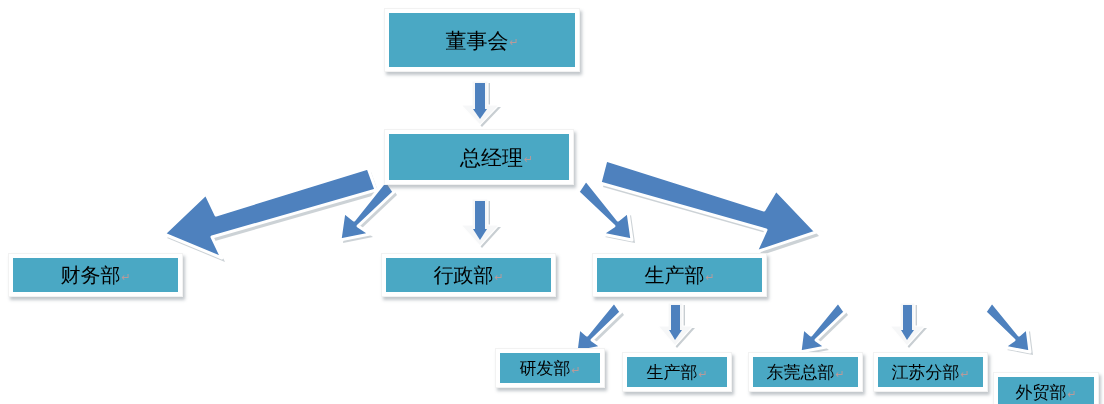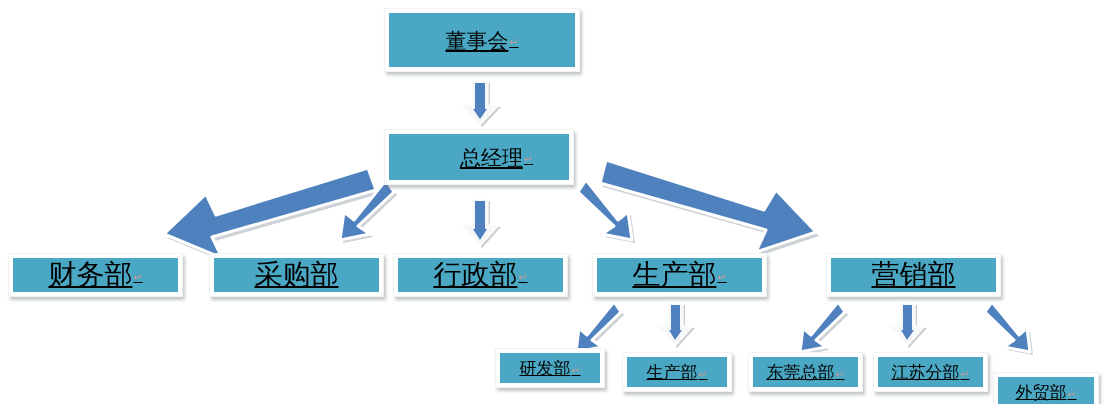--- a/index.html
+++ b/index.html
@@ -28,39 +28,38 @@
   }
   .node-inner {
     width: 100%;
     height: 100%;
     box-sizing: border-box;
     background: #4aa8c4;
     display: flex;
     align-items: center;
     justify-content: center;
     line-height: 1;
-    text-decoration: underline;
   }
   .node-label {
     color: #000000;
     white-space: nowrap;
     font-weight: 400;
   }
   .pilcrow {
     color: #b89a9a;
     font-size: 11px;
     margin-left: 1px;
     vertical-align: baseline;
     position: relative;
     top: 2px;
   }
   
   .tier-1 .node-label { font-size: 21px; }
   .tier-2 .node-label { font-size: 21px; margin-left: 35px; }
-  .tier-3 .node-label { font-size: 28px; text-align: center; }
+  .tier-3 .node-label { font-size: 20px; text-align: center; }
   .tier-4 .node-label { font-size: 17px; }
 
   
   .arrow {
     position: absolute;
     pointer-events: none;
   }
   .arrow svg { display: block; overflow: visible; }
 </style>
 </head>
@@ -191,45 +190,35 @@
     </div>
   </div>
 
   <div class="node tier-3" style="left:8px; top:253px; width:175px; height:44px;">
     <div class="node-inner">
       <span class="node-label">财务部</span>
         <span class="pilcrow">↵</span>
     </div>
   </div>
 
-  <div class="node tier-3" style="left:209px; top:253px; width:175px; height:44px;">
-    <div class="node-inner">
-      <span class="node-label">采购部</span>
-    </div>
-  </div>
-
-  <div class="node tier-3" style="left:393px; top:253px; width:175px; height:44px;">
+
+  <div class="node tier-3" style="left:381px; top:253px; width:175px; height:44px;">
     <div class="node-inner">
       <span class="node-label">行政部</span>
         <span class="pilcrow">↵</span>
     </div>
   </div>
 
   <div class="node tier-3" style="left:592px; top:253px; width:175px; height:44px;">
     <div class="node-inner">
       <span class="node-label">生产部</span>
         <span class="pilcrow">↵</span>
     </div>
   </div>
 
-  <div class="node tier-3" style="left:826px; top:253px; width:175px; height:44px;">
-    <div class="node-inner">
-      <span class="node-label">营销部</span>
-    </div>
-  </div>
 
   <div class="node tier-4" style="left:495px; top:348px; width:110px; height:40px;">
     <div class="node-inner">
       <span class="node-label">研发部</span>
         <span class="pilcrow">↵</span>
     </div>
   </div>
 
   <div class="node tier-4" style="left:622px; top:352px; width:110px; height:40px;">
     <div class="node-inner">

